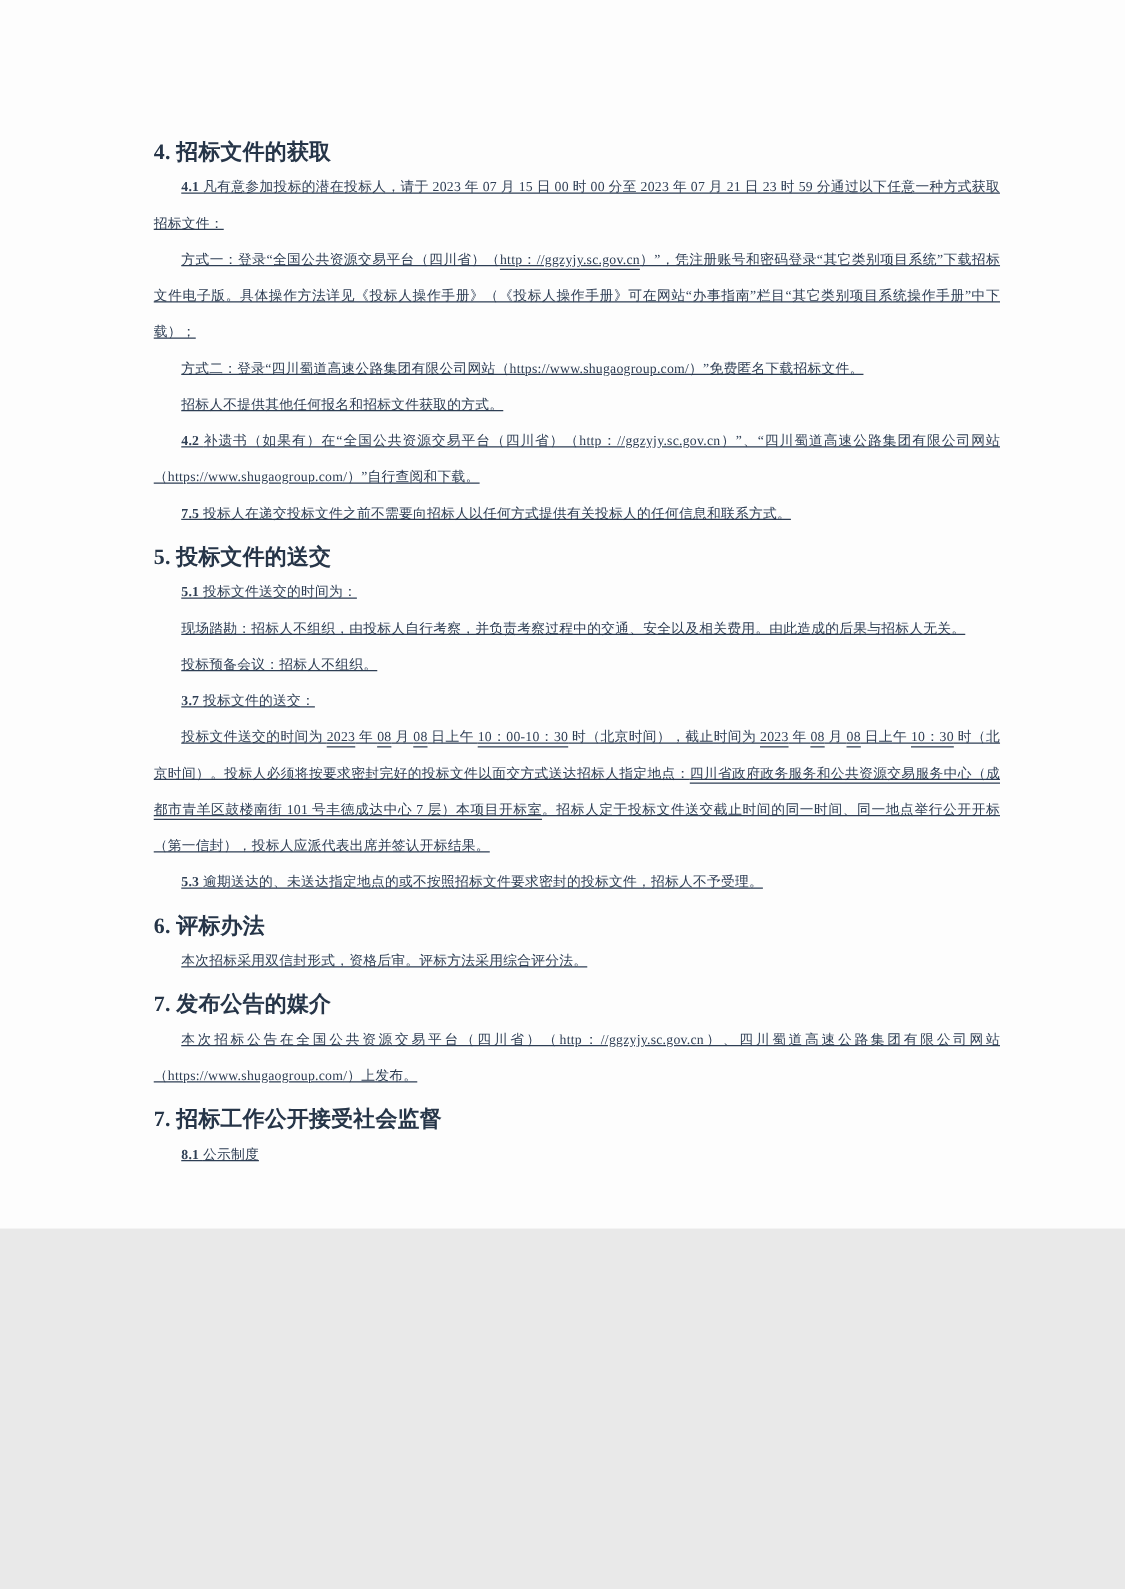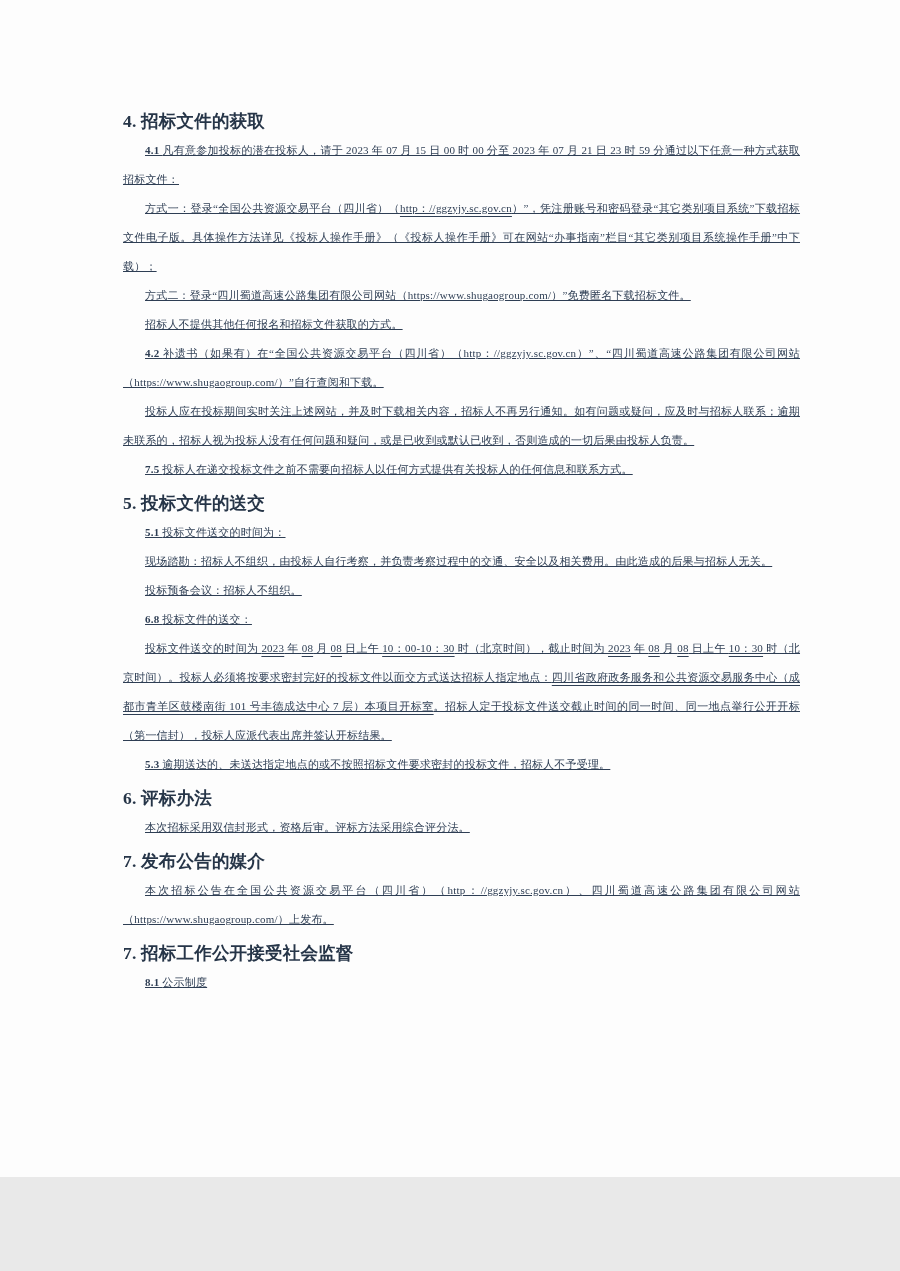--- a/index.html
+++ b/index.html
@@ -3,21 +3,21 @@
 <meta charset="utf-8">
 <style>
   html, body {
     margin: 0;
     padding: 0;
     background: #e9e9e9;
   }
   .scan-page {
     position: relative;
     width: 900px;
-    height: 1177px;
+    height: 983px;
     margin: 0 auto;
     background: #fdfdfd;
     overflow: hidden;
     box-sizing: border-box;
     padding: 102px 100px 16px 123px;
     font-family: "Liberation Serif", "DejaVu Serif", serif;
   }
   .doc-body {
     width: 100%;
   }
@@ -53,27 +53,26 @@
 <body>
 
 <div class="scan-page">
   <div class="doc-body">
       <h2 class="doc-heading"><span>4. 招标文件的获取</span></h2>
       <p class="doc-para"><span class="run-b">4.1 </span><span>凡有意参加投标的潜在投标人，请于 2023 年 07 月 15 日 00 时 00 分至 2023 年 07 月 21 日 23 时 59 分通过以下任意一种方式获取招标文件：</span></p>
       <p class="doc-para"><span>方式一：登录“全国公共资源交易平台（四川省）（</span><span class="run-u">http：//ggzyjy.sc.gov.cn</span><span>）”，凭注册账号和密码登录“其它类别项目系统”下载招标文件电子版。具体操作方法详见《投标人操作手册》（《投标人操作手册》可在网站“办事指南”栏目“其它类别项目系统操作手册”中下载）；</span></p>
       <p class="doc-para"><span>方式二：登录“四川蜀道高速公路集团有限公司网站（https://www.shugaogroup.com/）”免费匿名下载招标文件。</span></p>
       <p class="doc-para"><span>招标人不提供其他任何报名和招标文件获取的方式。</span></p>
       <p class="doc-para"><span class="run-b">4.2 </span><span>补遗书（如果有）在“全国公共资源交易平台（四川省）（http：//ggzyjy.sc.gov.cn）”、“四川蜀道高速公路集团有限公司网站（https://www.shugaogroup.com/）”自行查阅和下载。</span></p>
-      <p class="doc-para"><span>投标人应在投标期间实时关注上述网站，并及时下载相关内容，招标人不再另行通知。如有问题或疑问，应及时与招标人联系；逾期未联系的，招标人视为投标人没有任何问题和疑问，或是已收到或默认已收到，否则造成的一切后果由投标人负责。</span></p>
       <p class="doc-para"><span class="run-b">7.5 </span><span>投标人在递交投标文件之前不需要向招标人以任何方式提供有关投标人的任何信息和联系方式。</span></p>
       <h2 class="doc-heading"><span>5. 投标文件的送交</span></h2>
       <p class="doc-para"><span class="run-b">5.1 </span><span>投标文件送交的时间为：</span></p>
       <p class="doc-para"><span>现场踏勘：招标人不组织，由投标人自行考察，并负责考察过程中的交通、安全以及相关费用。由此造成的后果与招标人无关。</span></p>
       <p class="doc-para"><span>投标预备会议：招标人不组织。</span></p>
-      <p class="doc-para"><span class="run-b">6.8 </span><span>投标文件的送交：</span></p>
+      <p class="doc-para"><span class="run-b">3.7 </span><span>投标文件的送交：</span></p>
       <p class="doc-para"><span>投标文件送交的时间为 </span><span class="run-u">2023</span><span> 年 </span><span class="run-u">08</span><span> 月 </span><span class="run-u">08</span><span> 日上午 </span><span class="run-u">10：00-10：30</span><span> 时（北京时间），截止时间为 </span><span class="run-u">2023</span><span> 年 </span><span class="run-u">08</span><span> 月 </span><span class="run-u">08</span><span> 日上午 </span><span class="run-u">10：30</span><span> 时（北京时间）。投标人必须将按要求密封完好的投标文件以面交方式送达招标人指定地点：</span><span class="run-u">四川省政府政务服务和公共资源交易服务中心（成都市青羊区鼓楼南街 101 号丰德成达中心 7 层）本项目开标室</span><span>。招标人定于投标文件送交截止时间的同一时间、同一地点举行公开开标（第一信封），投标人应派代表出席并签认开标结果。</span></p>
       <p class="doc-para"><span class="run-b">5.3 </span><span>逾期送达的、未送达指定地点的或不按照招标文件要求密封的投标文件，招标人不予受理。</span></p>
       <h2 class="doc-heading"><span>6. 评标办法</span></h2>
       <p class="doc-para"><span>本次招标采用双信封形式，资格后审。评标方法采用综合评分法。</span></p>
       <h2 class="doc-heading"><span>7. 发布公告的媒介</span></h2>
       <p class="doc-para"><span>本次招标公告在全国公共资源交易平台（四川省）（http：//ggzyjy.sc.gov.cn）、四川蜀道高速公路集团有限公司网站（https://www.shugaogroup.com/）上发布。</span></p>
       <h2 class="doc-heading"><span>7. 招标工作公开接受社会监督</span></h2>
       <p class="doc-para"><span class="run-b">8.1 </span><span>公示制度</span></p>
     </div>
 </div>

